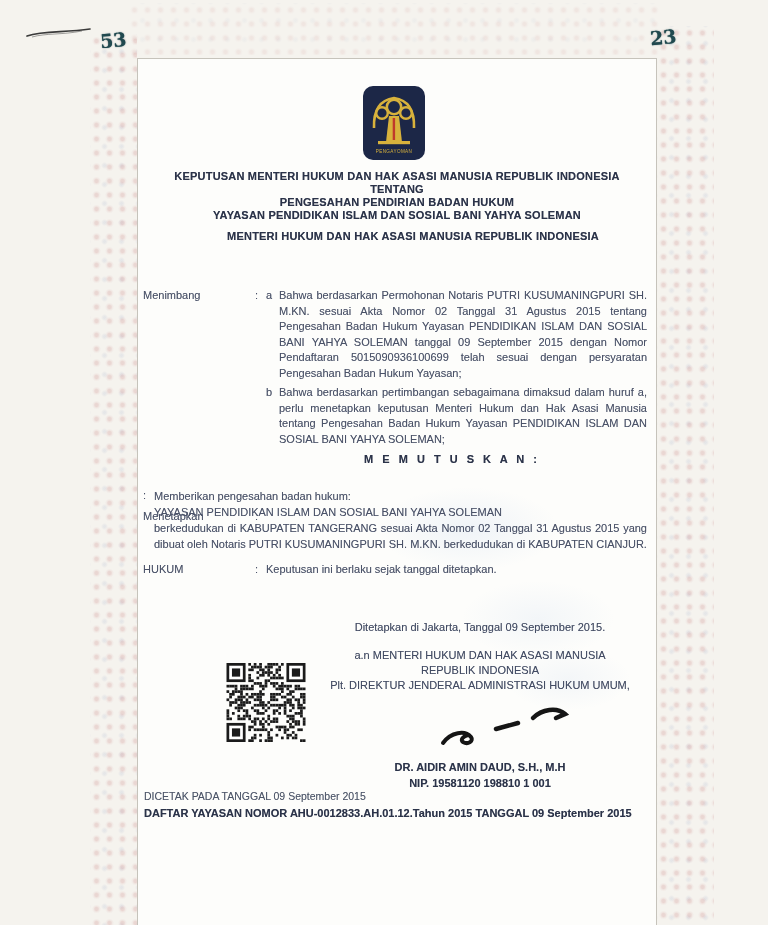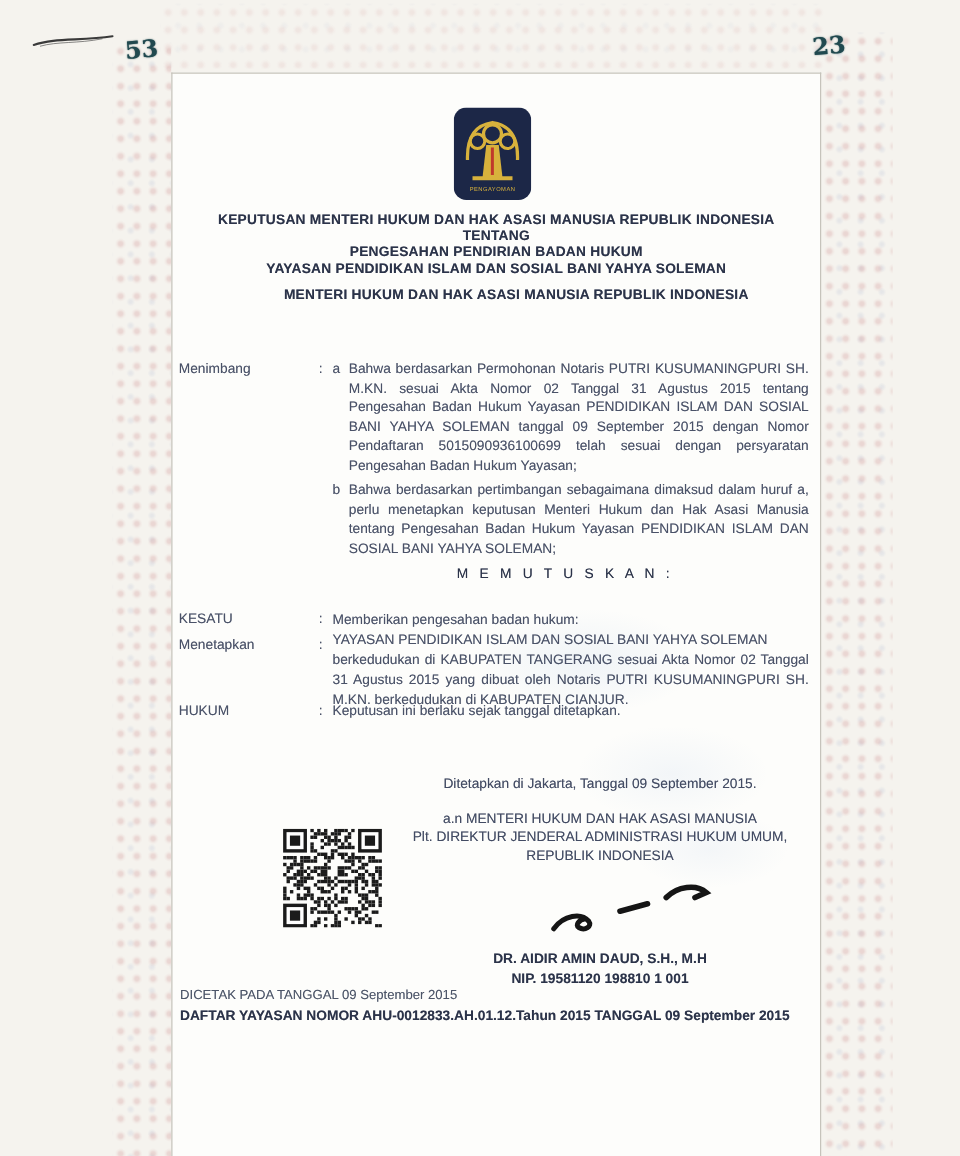--- a/index.html
+++ b/index.html
@@ -37,21 +37,21 @@
   .hline.gap{margin-top:8px;margin-left:32px;}
   
   .row{position:absolute;left:5px;right:9px;display:flex;font-size:11px;line-height:15.5px;
     color:#4a5268;text-shadow:0 0 .35px rgba(74,82,104,.45);}
   .rlabel{width:112px;flex:none;}
   .rcolon{width:11px;flex:none;}
   .rcontent{flex:1;}
   .mitem{display:flex;margin-bottom:4px;}
   .mmark{width:13px;flex:none;}
   .mtext{flex:1;text-align:justify;}
-  .memutuskan{position:absolute;left:119px;right:9px;top:394px;text-align:center;font-weight:normal;
+  .memutuskan{position:absolute;left:119px;right:9px;top:394px;text-align:center;font-weight:bold;
     color:#2b3349;font-size:11px;letter-spacing:3px;text-shadow:0 0 .4px rgba(43,51,73,.55);}
   .pre{white-space:pre-line;text-align:justify;line-height:16px;}
   
   .closing{position:absolute;left:168px;width:348px;text-align:center;font-size:11px;
     color:#424b63;text-shadow:0 0 .35px rgba(66,75,99,.45);}
   .c-place{top:562px;}
   .c-behalf{top:589px;line-height:15px;}
   .c-name{top:700px;font-weight:bold;color:#2b3349;line-height:16px;}
   .qr{position:absolute;left:87px;top:604px;width:82px;height:79px;}
   .sig{position:absolute;left:295px;top:632px;width:175px;height:62px;}
@@ -118,39 +118,38 @@
 
     <div class="memutuskan">M E M U T U S K A N :</div>
 
     <div class="row" style="top:410px;margin-top:40px;">
       <div class="rlabel">Menetapkan</div>
       <div class="rcolon">:</div>
       <div class="rcontent"></div>
     </div>
 
     <div class="row" style="top:429px;">
-      <div class="rlabel">KESATU</div>
       <div class="rcolon">:</div>
       <div class="rcontent pre">Memberikan pengesahan badan hukum:
 YAYASAN PENDIDIKAN ISLAM DAN SOSIAL BANI YAHYA SOLEMAN
 berkedudukan di KABUPATEN TANGERANG sesuai Akta Nomor 02 Tanggal 31 Agustus 2015 yang dibuat oleh Notaris PUTRI KUSUMANINGPURI SH. M.KN. berkedudukan di KABUPATEN CIANJUR.</div>
     </div>
 
     <div class="row" style="top:503px;">
       <div class="rlabel">HUKUM</div>
       <div class="rcolon">:</div>
       <div class="rcontent">Keputusan ini berlaku sejak tanggal ditetapkan.</div>
     </div>
 
     <div class="closing c-place">Ditetapkan di Jakarta, Tanggal 09 September 2015.</div>
 
     <div class="closing c-behalf">
       <div>a.n MENTERI HUKUM DAN HAK ASASI MANUSIA</div>
+      <div>REPUBLIK INDONESIA</div>
       <div>Plt. DIREKTUR JENDERAL ADMINISTRASI HUKUM UMUM,</div>
-      <div>REPUBLIK INDONESIA</div>
     </div>
 
     <div class="qr"><svg viewBox="0 0 116 116" width="100%" height="100%">
           <rect x="32" y="0" width="4" height="4" fill="#1b1b1b"></rect>
           <rect x="40" y="0" width="4" height="4" fill="#1b1b1b"></rect>
           <rect x="48" y="0" width="4" height="4" fill="#1b1b1b"></rect>
           <rect x="60" y="0" width="4" height="4" fill="#1b1b1b"></rect>
           <rect x="64" y="0" width="4" height="4" fill="#1b1b1b"></rect>
           <rect x="68" y="0" width="4" height="4" fill="#1b1b1b"></rect>
           <rect x="72" y="0" width="4" height="4" fill="#1b1b1b"></rect>

